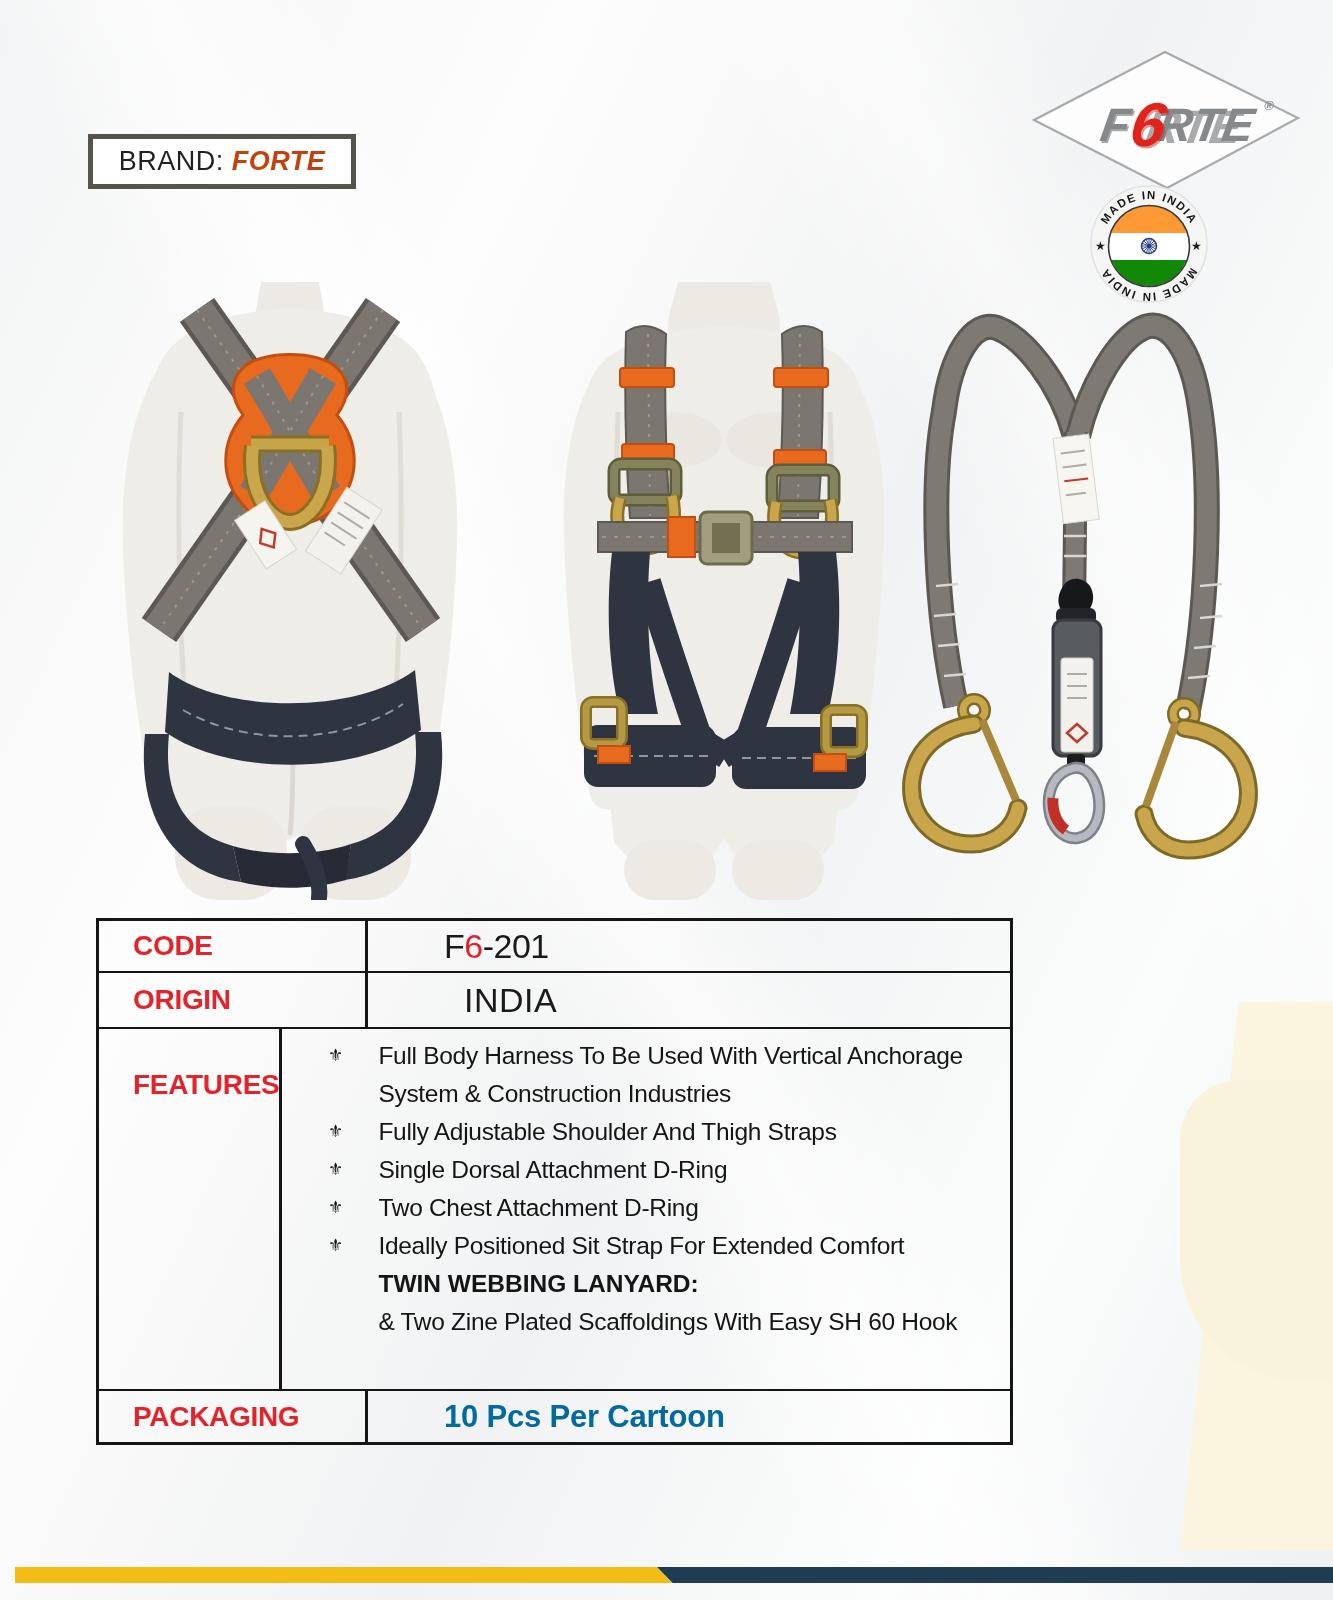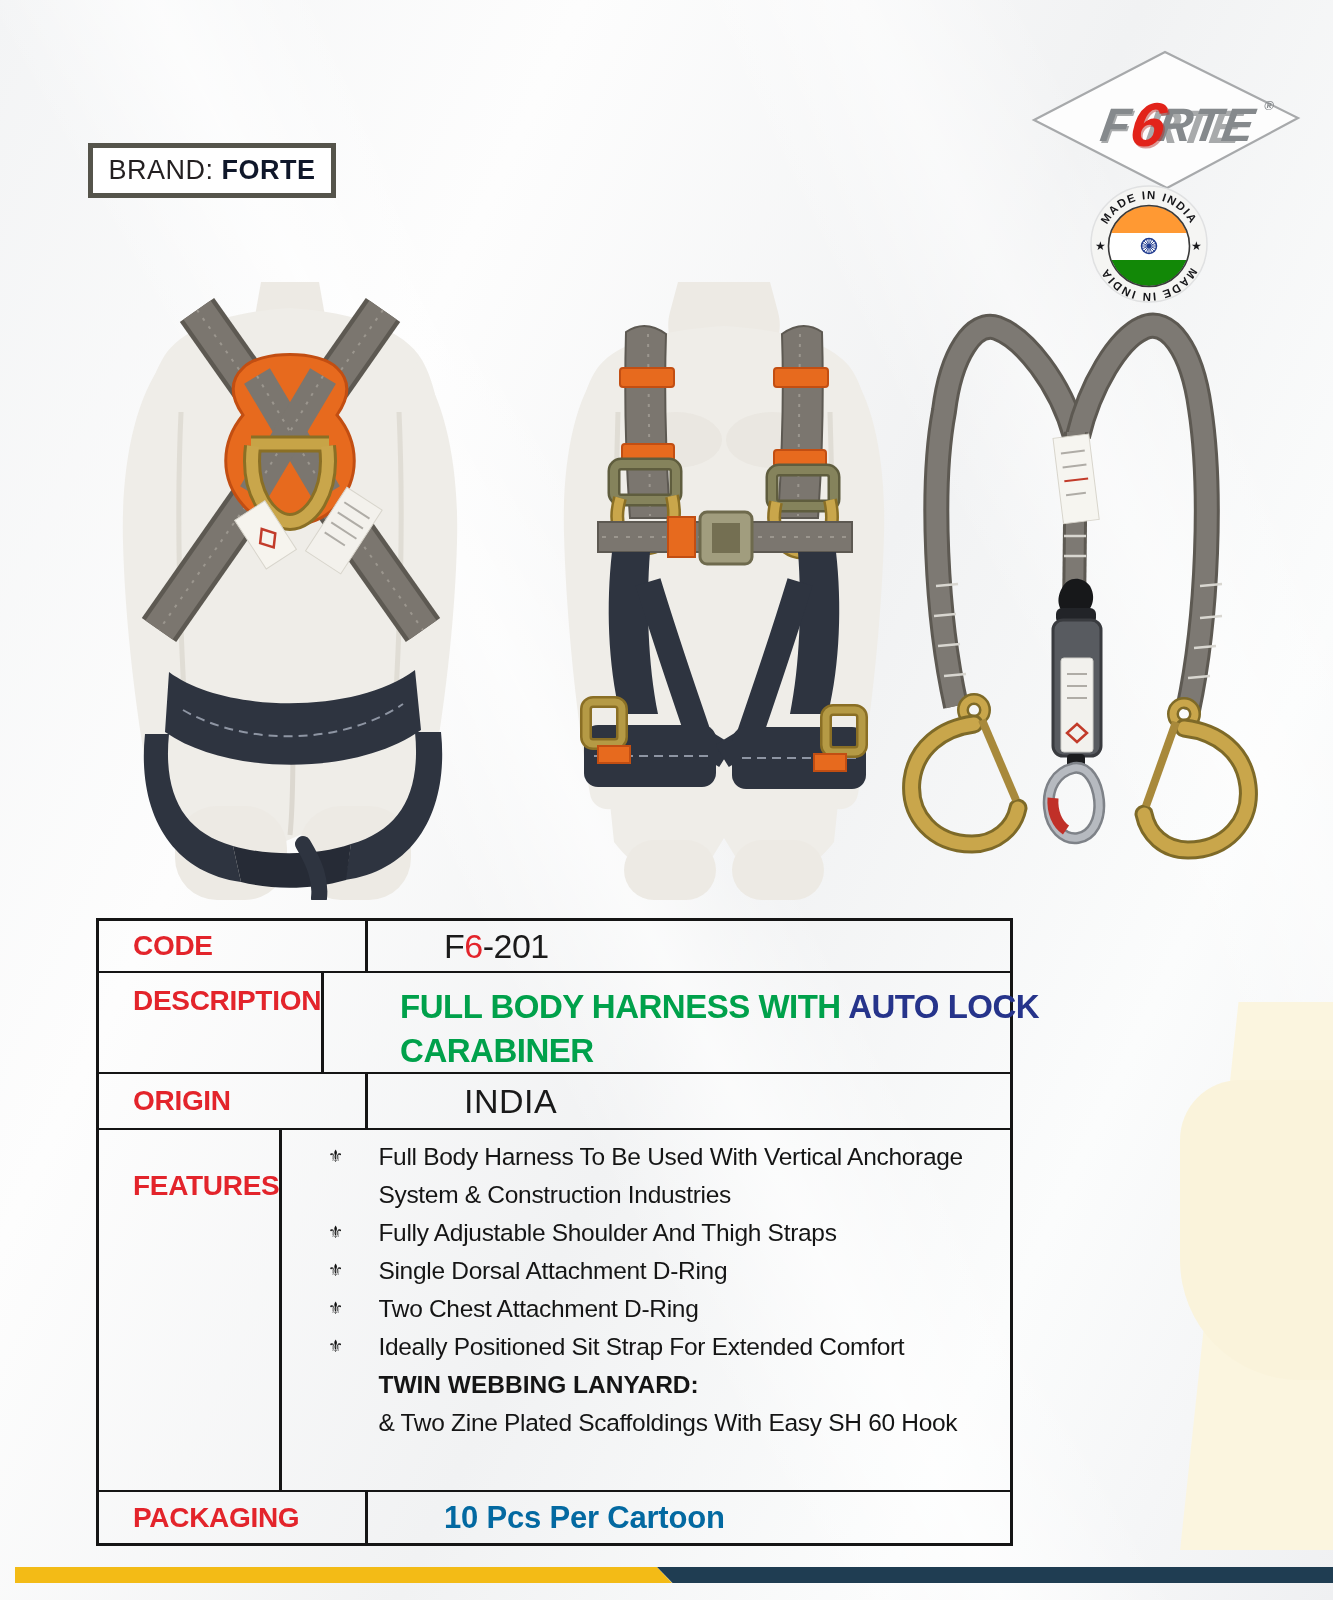--- a/index.html
+++ b/index.html
@@ -15,27 +15,27 @@
   .bg-cream{
     position:absolute;left:1055px;top:1002px;width:278px;height:548px;z-index:0;
     background:#FBF5DF;clip-path:polygon(66% 0,100% 0,100% 100%,45% 100%);
   }
   .bg-cream2{
     position:absolute;left:1180px;top:1080px;width:153px;height:300px;z-index:0;
     background:#FAF3DB;border-radius:60px 0 0 120px;
   }
   
   .brand-box{
-    position:absolute;left:88px;top:143px;width:248px;height:55px;z-index:3;
+    position:absolute;left:88px;top:134px;width:268px;height:55px;z-index:3;
     background:#ffffff;border:5px solid #55544B;box-sizing:border-box;
     display:flex;align-items:center;justify-content:center;gap:8px;
     font-size:27px;letter-spacing:.5px;
   }
   .brand-box .b-label{color:#231F20;font-weight:400;}
-  .brand-box .b-value{color:#0f172a;font-weight:700;}
+  .brand-box .b-value{color:#c2410c;font-weight:700;font-style:italic;}
   
   .logo-wrap{position:absolute;left:1020px;top:44px;width:290px;height:150px;z-index:3;}
   .badge-wrap{position:absolute;left:1089px;top:184px;width:120px;height:120px;z-index:4;}
   
   .photo{position:absolute;z-index:1;}
   .photo-back{left:75px;top:282px;width:430px;height:618px;}
   .photo-front{left:528px;top:282px;width:392px;height:618px;}
   .photo-lanyard{left:878px;top:286px;width:386px;height:612px;}
   
   .spec-table{
@@ -332,26 +332,20 @@
       <path d="M298,436 L268,520" stroke="#A8893B" stroke-width="8"></path>
     </g>
   </svg>
 </div>
 
 <div class="spec-table">
   <div class="t-row r-code">
     <div class="label-cell">CODE</div>
     <div class="value-cell">
       <span class="code-value"><span>F</span><span class="six">6</span><span>-201</span></span>
-    </div>
-  </div>
-  <div class="t-row r-desc">
-    <div class="label-cell">DESCRIPTION</div>
-    <div class="value-cell">
-      <span class="desc-value"><span class="desc-green">FULL BODY HARNESS WITH </span><span class="desc-blue">AUTO LOCK</span><span class="desc-green"> CARABINER</span></span>
     </div>
   </div>
   <div class="t-row r-origin">
     <div class="label-cell">ORIGIN</div>
     <div class="value-cell">
       <span class="origin-value">INDIA</span>
     </div>
   </div>
   <div class="t-row r-feat">
     <div class="label-cell">FEATURES</div>

